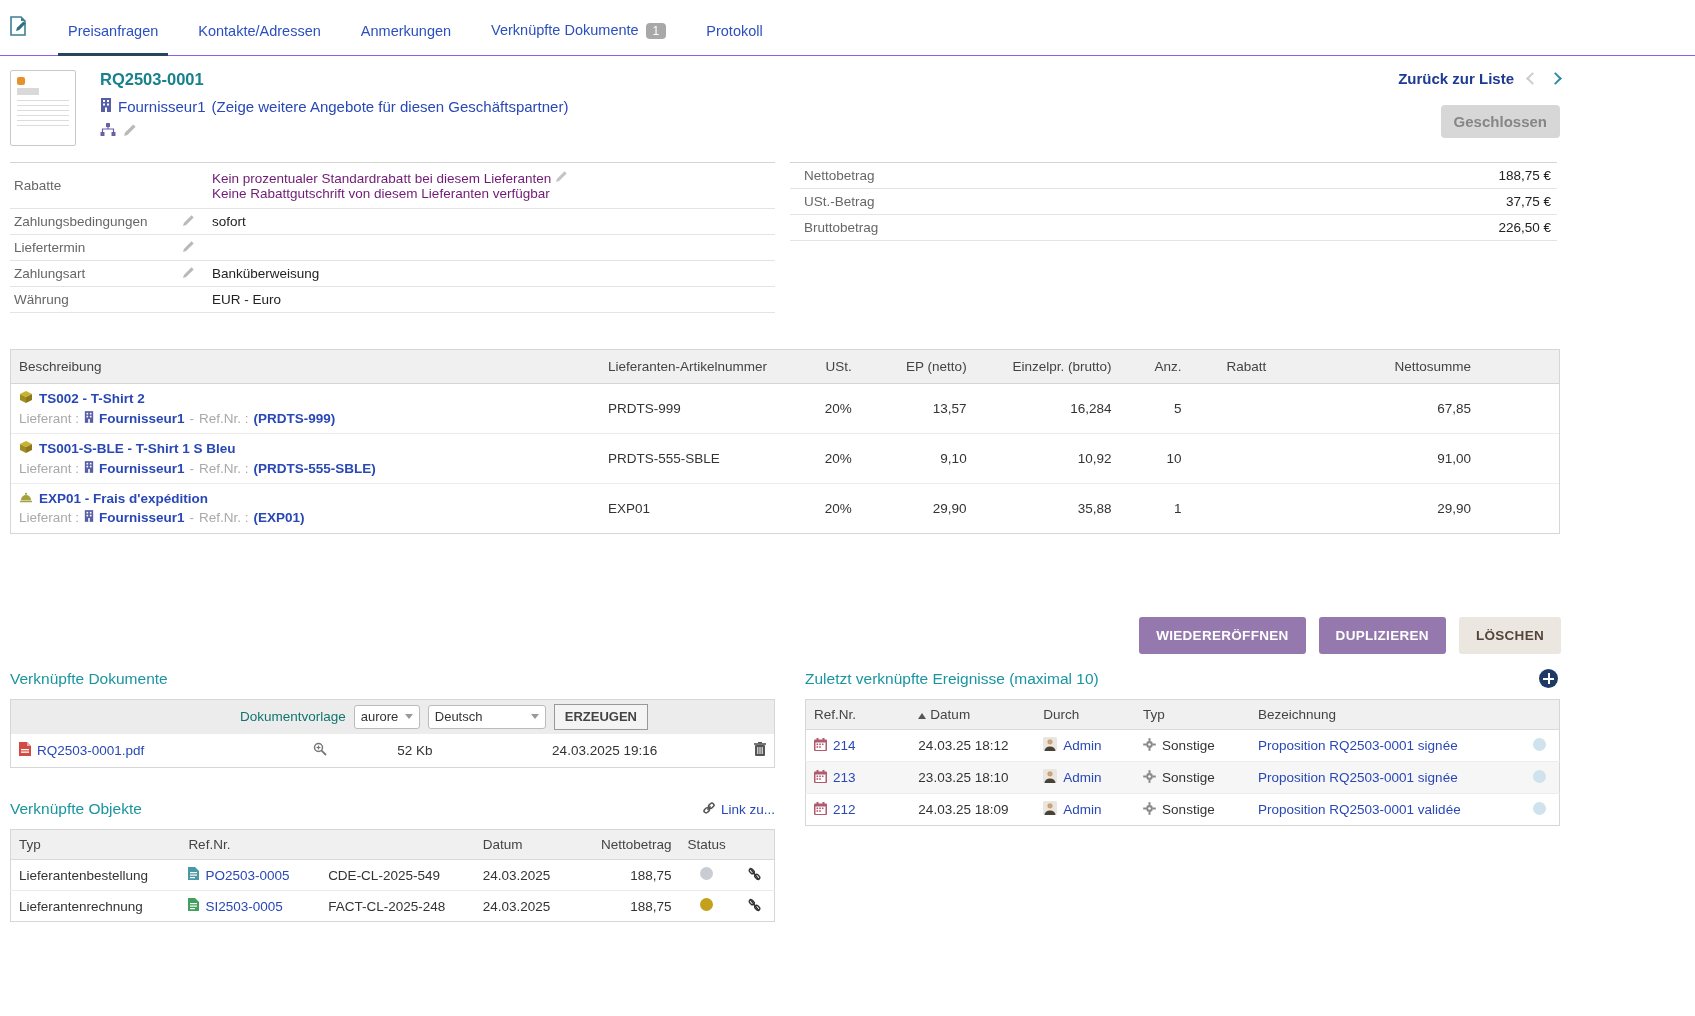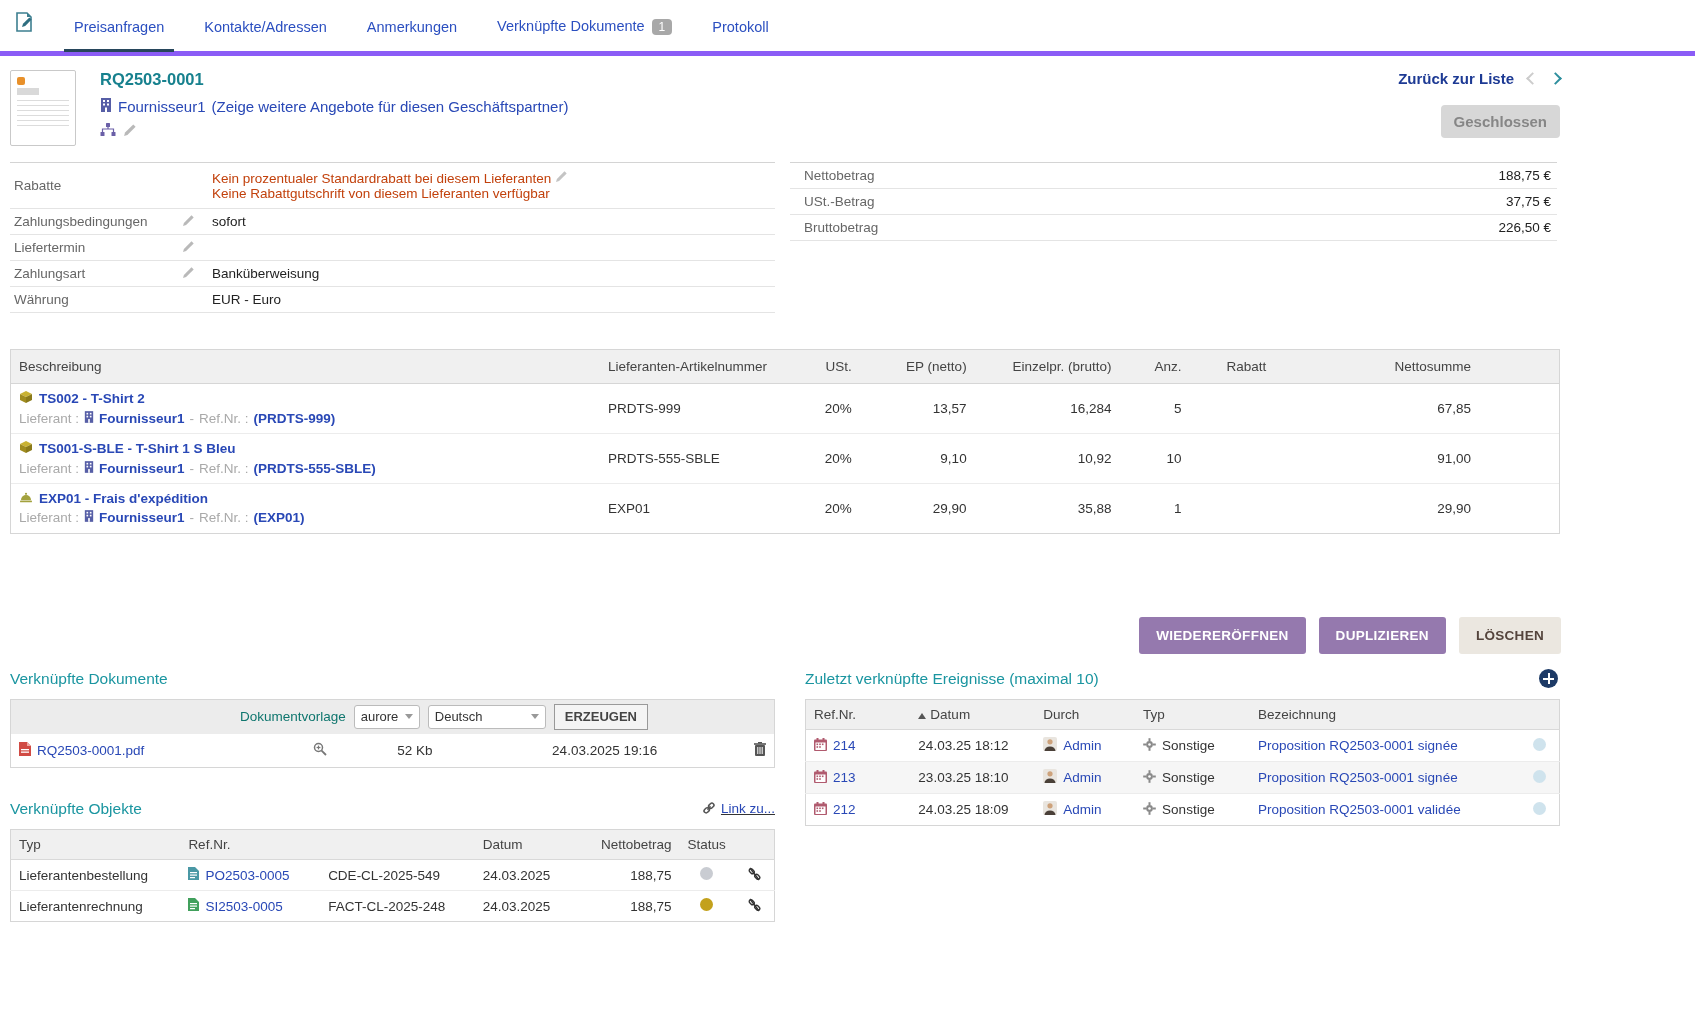--- a/index.html
+++ b/index.html
@@ -1,21 +1,21 @@
 <!DOCTYPE html>
 <html><head>
 <meta charset="utf-8">
 <style>
   * { margin:0; padding:0; box-sizing:border-box; }
   body { font-family:"Liberation Sans", sans-serif; background:#fff; }
   .page { position:relative; width:1695px; height:1016px; background:#fff; overflow:hidden; font-size:13.5px; color:#333; }
   a { text-decoration:none; color:#2948b6; cursor:pointer; }
 
   
-  .tabbar { display:flex; align-items:flex-end; height:56px; border-bottom:5px solid #8b5cf6; padding-left:14px; }
+  .tabbar { display:flex; align-items:flex-end; height:56px; border-bottom:1px solid #8b5cf6; padding-left:8px; }
   .module-icon { margin:0 18px 14px 0; }
   .tab { position:relative; padding:10px 20px 16px 20px; font-size:14.5px; color:#2b4fc0; cursor:pointer; white-space:nowrap; }
   .tab.active::after { content:""; position:absolute; left:10px; right:10px; bottom:-1px; height:3px; background:#27465c; }
   .count-badge { display:inline-block; margin-left:7px; background:#a8a8a8; color:#fff; font-size:12px; border-radius:4px; padding:1px 7px; }
 
   
   .header { position:relative; padding:14px 10px 8px 10px; height:106px; }
   .thumb { position:absolute; left:10px; top:14px; width:66px; height:76px; border:1px solid #c9c9c9; border-radius:2px; background:#fff; padding:6px 6px; }
   .thumb .t-logo { width:8px; height:8px; background:#e8902a; border-radius:2px; margin-bottom:3px; }
   .thumb .t-block { height:7px; background:#d9d9d9; width:22px; margin-bottom:5px; }
@@ -34,21 +34,21 @@
   .status-closed { display:inline-block; background:#d7d7d7; color:#868686; font-weight:bold; font-size:15px; padding:8px 13px; border-radius:4px; }
 
   
   .details { display:flex; margin:0 0 0 10px; }
   table { border-collapse:collapse; }
   .props { width:765px; margin-right:15px; border-top:1px solid #d4d4d4; }
   .props td { border-bottom:1px solid #e4e4e4; padding:4px 4px; vertical-align:middle; font-size:13.5px; }
   .props .lbl { width:168px; color:#666; }
   .props .edit { width:30px; }
   .props .val { color:#222; }
-  .muted { color:#c2410c; }
+  .muted { color:#701a75; }
   .props .tall td { height:46px; }
   .props tr td { height:26px; }
   .totals { width:767px; border-top:1px solid #d4d4d4; align-self:flex-start; }
   .totals td { border-bottom:1px solid #e4e4e4; height:26px; padding:4px 6px; font-size:13.5px; }
   .totals .lbl { color:#666; padding-left:14px; }
   .totals .amt { text-align:right; color:#222; }
 
   
   .lines-wrap { margin:36px 0 0 10px; width:1550px; border:1px solid #d6d6d6; }
   .lines { width:100%; }
@@ -67,21 +67,21 @@
   .actions { position:absolute; right:134px; top:617px; display:flex; gap:13px; }
   .btn { border:none; cursor:pointer; font-family:inherit; font-weight:bold; font-size:13.5px; padding:11px 17px; border-radius:3px; letter-spacing:.3px; }
   .btn-purple { background:#9579ae; color:#fff; }
   .btn-delete { background:#ebe7e0; color:#54443c; }
 
   
   .bottom-left { position:absolute; left:10px; top:668px; width:765px; }
   .bottom-right { position:absolute; left:805px; top:668px; width:755px; }
   .section-title { color:#1a95a0; font-size:15.5px; }
   .sec-head { display:flex; justify-content:space-between; align-items:center; height:22px; margin-bottom:9px; position:relative; }
-  .linkto { display:flex; gap:5px; font-size:13.5px;text-decoration:underline; }
+  .linkto { display:flex; align-items:center; gap:5px; font-size:13.5px; }
 
   .doc-table, .obj-table, .evt-table { width:100%; border:1px solid #d6d6d6; }
   .doc-table .bar td { background:#ececec; height:34px; padding:0 6px; }
   .bar-inner { display:flex; align-items:center; justify-content:flex-end; gap:8px; padding-right:120px; }
   .bar-label { color:#0f766e; }
   .sel { display:inline-flex; align-items:center; justify-content:space-between; background:#fff; border:1px solid #bbb; border-radius:3px; height:24px; padding:0 6px; font-size:13px; color:#333; cursor:pointer; }
   .sel.small { width:66px; }
   .sel.wide { width:118px; }
   .caret { width:0; height:0; border-left:4px solid transparent; border-right:4px solid transparent; border-top:5px solid #999; margin-left:6px; }
   .btn-generate { background:#f4f4f4; border:1px solid #999; font-weight:bold; color:#444; font-size:13px; height:26px; padding:0 10px; cursor:pointer; font-family:inherit; }

